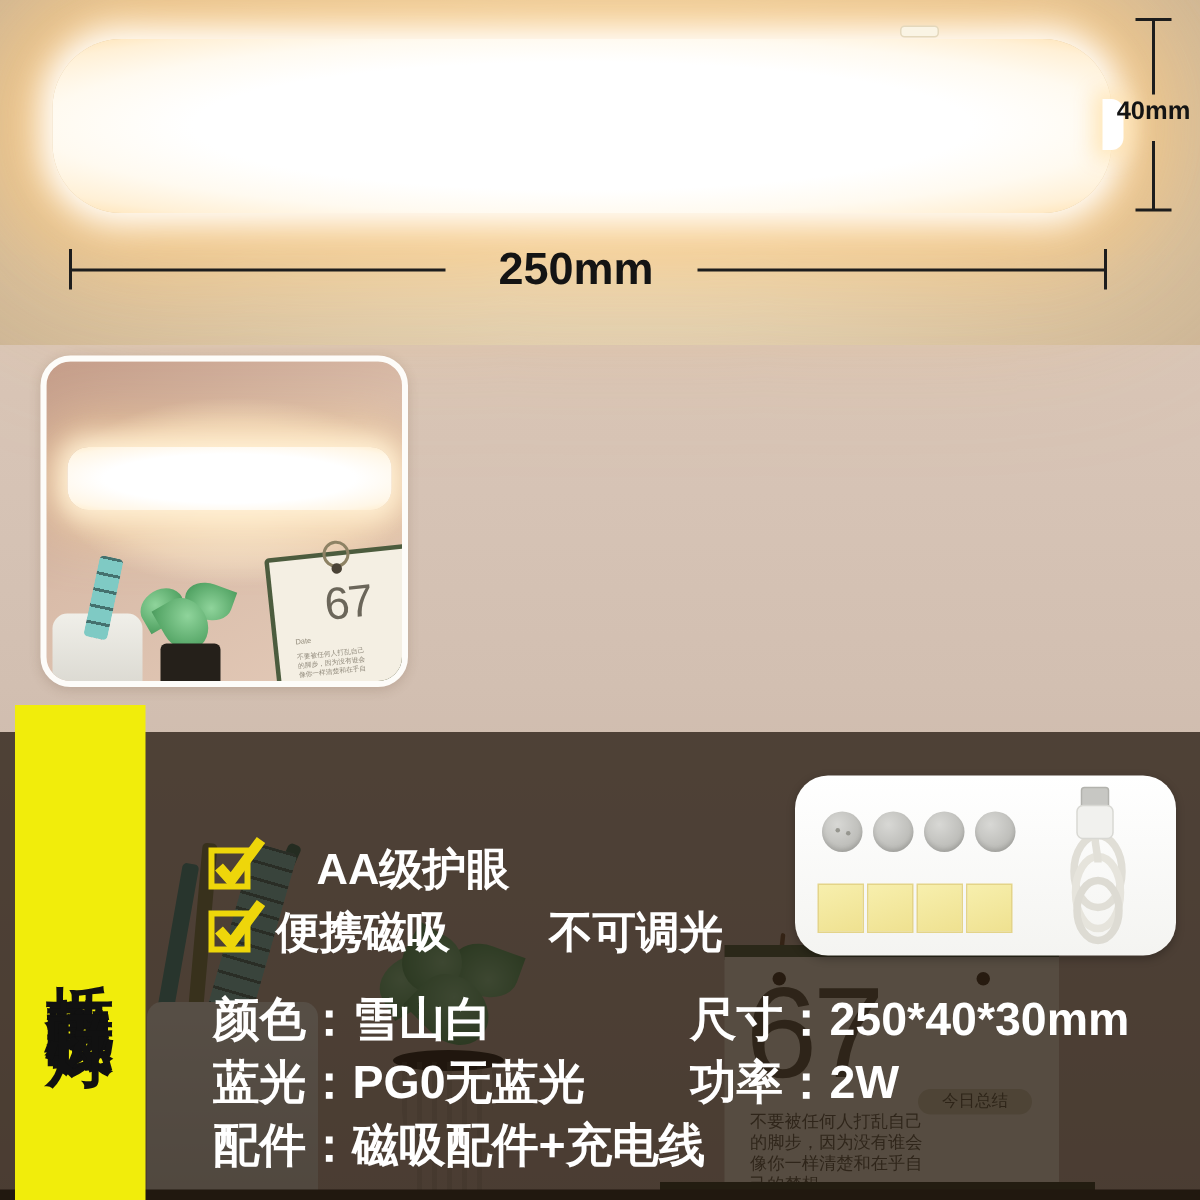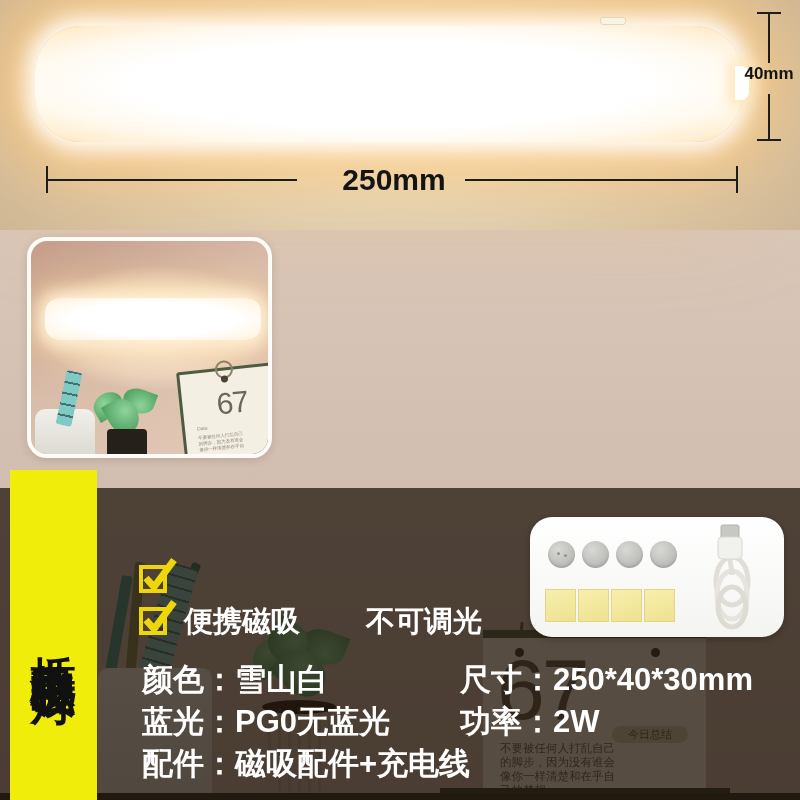--- a/index.html
+++ b/index.html
@@ -131,21 +131,21 @@
   <div class="dim" style="left:757px;top:12px;width:24px;height:2px;"></div>
   <div class="dim" style="left:768px;top:13px;width:2px;height:50px;"></div>
   <div class="dim" style="left:768px;top:94px;width:2px;height:46px;"></div>
   <div class="dim" style="left:757px;top:139px;width:24px;height:2px;"></div>
   <div class="dim-label" style="left:738px;top:64px;width:62px;font-size:17px;">40mm</div>
 
   <div class="dim" style="left:46px;top:166px;width:2px;height:27px;"></div>
   <div class="dim" style="left:47px;top:179px;width:250px;height:2px;"></div>
   <div class="dim" style="left:465px;top:179px;width:272px;height:2px;"></div>
   <div class="dim" style="left:736px;top:166px;width:2px;height:27px;"></div>
-  <div class="dim-label" style="left:310px;top:163px;width:168px;font-size:30px;">250mm</div>
+  <div class="dim-label" style="left:300px;top:163px;width:168px;font-size:30px;">250mm</div>
 
   <div class="inset">
     <div class="glow"></div>
     <div class="mini-bar"></div>
     <div class="pen-holder" style="left:4px;top:168px;width:60px;height:53px;"></div>
     <div class="ruler-bg" style="left:30px;top:130px;width:16px;height:55px;transform:rotate(12deg);"></div>
     <div class="leaf" style="left:62px;top:152px;width:30px;height:24px;transform:rotate(-30deg);"></div>
     <div class="leaf" style="left:92px;top:148px;width:32px;height:24px;transform:rotate(200deg);"></div>
     <div class="leaf" style="left:74px;top:160px;width:36px;height:30px;transform:rotate(60deg);"></div>
     <div style="left:76px;top:188px;width:40px;height:33px;background:#25201a;border-radius:4px 4px 6px 6px;"></div>
@@ -164,20 +164,21 @@
 
   <div class="banner">
     <span>插电款磁吸灯</span>
   </div>
 
 
   <svg class="check-ic" style="left:137px;top:556px;" viewBox="0 0 40 38">
     <rect x="4" y="11" width="24" height="24" fill="none" stroke="#eed60a" stroke-width="4"></rect>
     <polyline points="9,22 17,31 37,4" fill="none" stroke="#eed60a" stroke-width="7"></polyline>
   </svg>
+  <div class="feat" style="left:211px;top:560px;">AA级护眼</div>
 
   <svg class="check-ic" style="left:137px;top:598px;" viewBox="0 0 40 38">
     <rect x="4" y="11" width="24" height="24" fill="none" stroke="#eed60a" stroke-width="4"></rect>
     <polyline points="9,22 17,31 37,4" fill="none" stroke="#eed60a" stroke-width="7"></polyline>
   </svg>
   <div class="feat" style="left:184px;top:602px;">便携磁吸</div>
   <div class="feat" style="left:366px;top:602px;">不可调光</div>
 
   <div class="spec" style="left:142px;top:659px;"><span style="position:static;font-family:Liberation Serif, serif;">颜色：</span><span style="position:static;">雪山白</span></div>
   <div class="spec" style="left:460px;top:659px;"><span style="position:static;">尺寸：</span><span style="position:static;">250*40*30mm</span></div>

